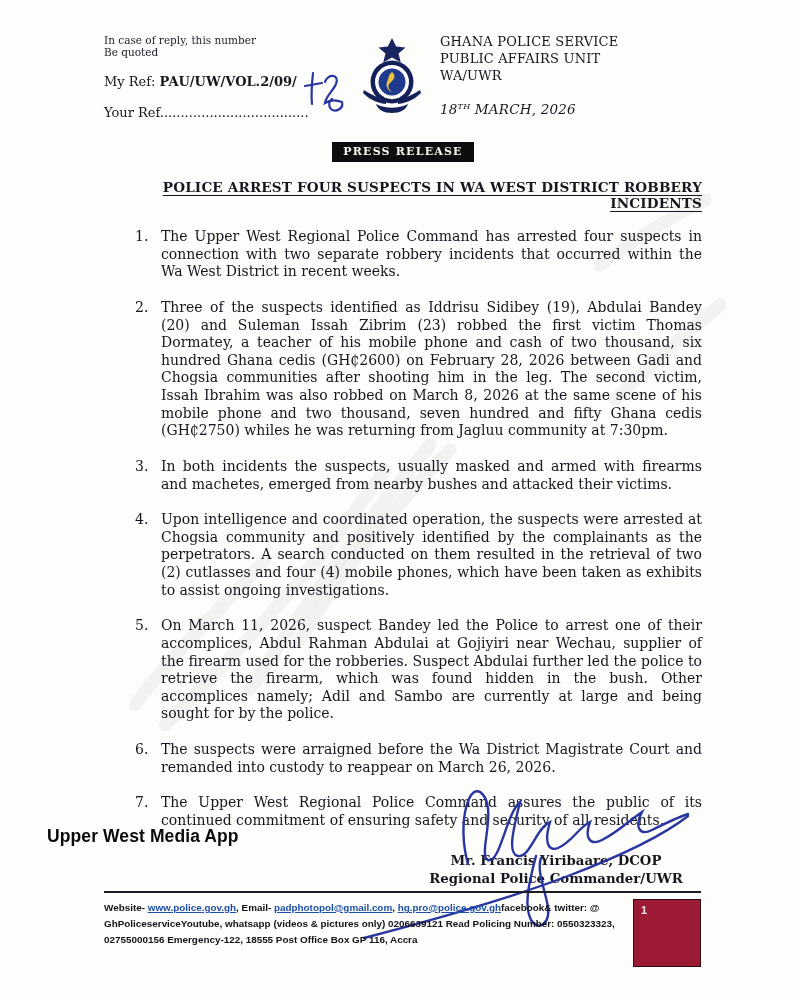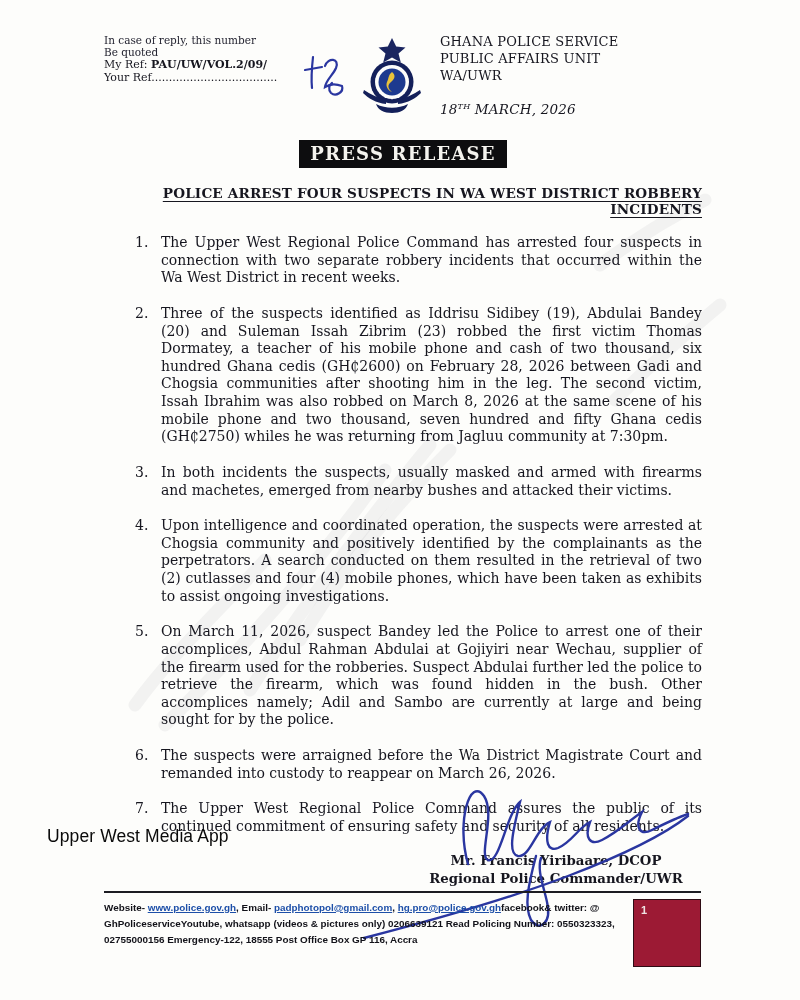--- a/index.html
+++ b/index.html
@@ -9,32 +9,32 @@
     background:#fdfdfb; overflow:hidden;
     font-family:"DejaVu Serif", serif; color:#16161f;
   }
   .content { position:absolute; left:104px; top:34px; width:598px; }
 
   
   .hdr { display:flex; }
   .hdr-left { width:240px; }
   .hdr-left .tiny { font-size:10.5px; color:#232330; }
   .hdr-left .med  { font-size:13.5px; letter-spacing:.1px; }
-  .hdr-left .ref-line { font-size:11px; margin-top:0; position:relative; }
+  .hdr-left .ref-line { font-size:13px; margin-top:16px; position:relative; }
   .ref-bold { font-weight:bold; }
   .crest-wrap { width:96px; padding-top:4px; text-align:center; }
   .hdr-right { width:205px; font-size:13px; letter-spacing:.2px; line-height:1.3; }
   .hdr-date { margin-top:16px; font-size:13.5px; font-weight:500;font-style:italic; }
   sup.ord { font-size:8px; vertical-align:super; }
 
   
   .press-row { text-align:center; margin-top:14px; }
   .press-badge {
     display:inline-block; background:#0d0d0f; color:#f4f3ee;
-    font-weight:bold; font-size:18px; letter-spacing:1.2px;
+    font-weight:bold; font-size:11px; letter-spacing:1.2px;
     padding:3px 11px 4px;
   }
   .headline {
     margin-top:17px; text-align:right; font-weight:bold;
     font-size:13.6px; letter-spacing:.15px;
     text-decoration:underline; text-underline-offset:3px;
   }
 
   
   .plist { margin-top:17px; padding-left:31px; }
@@ -45,21 +45,21 @@
   
   .sign-names {
     position:absolute; left:428px; top:852px; width:256px;
     text-align:center; font-weight:bold; font-size:13.3px; line-height:1.32;
   }
   .sig-svg { position:absolute; left:340px; top:752px; pointer-events:none; }
 
   
   .media-app {
     position:absolute; left:47px; top:826px;
-    font-family:"Liberation Sans", sans-serif; font-weight:normal;
+    font-family:"Liberation Sans", sans-serif; font-weight:bold;
     font-size:17.5px; color:#0a0a0a; letter-spacing:.1px;
   }
 
   
   .footer {
     position:absolute; left:104px; top:891px; width:597px;
     border-top:2.5px solid #1c1c22; padding-top:7px;
     font-family:"Liberation Sans", sans-serif; font-weight:bold;
     font-size:9.9px; line-height:1.6; color:#121219;
   }

